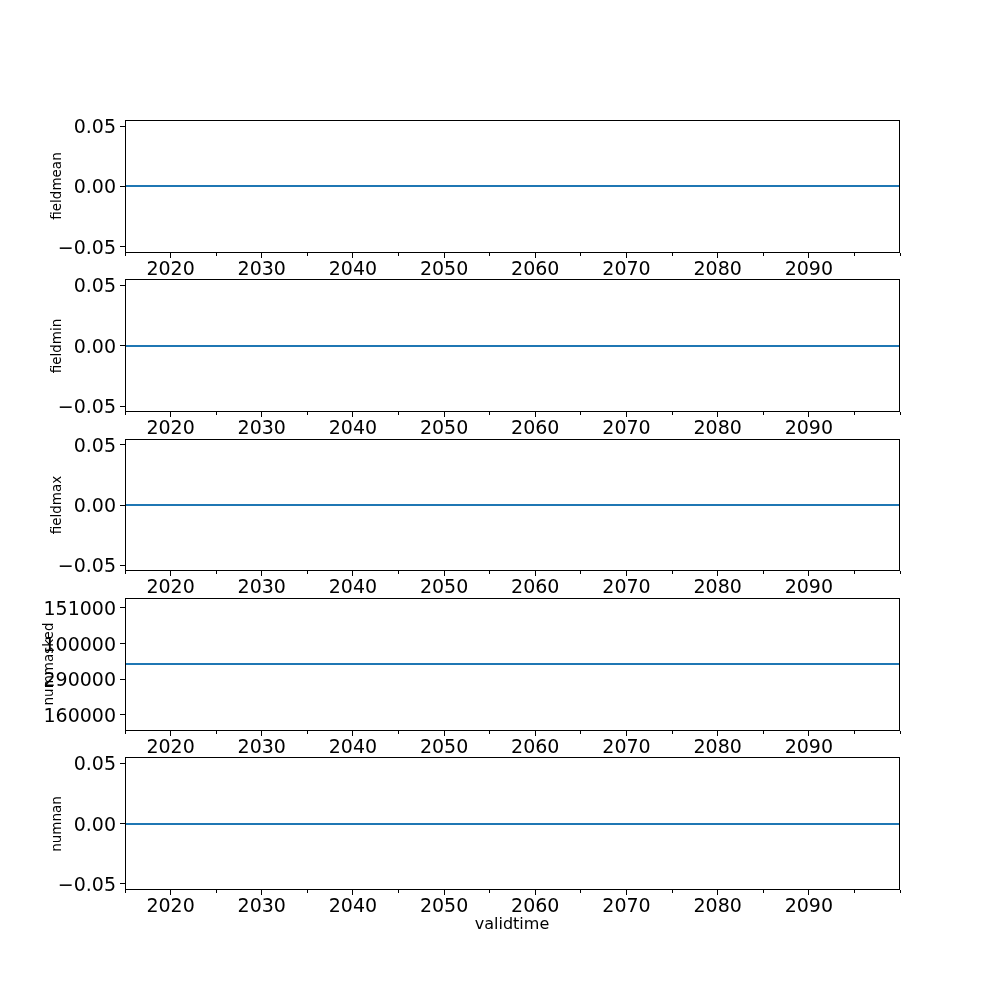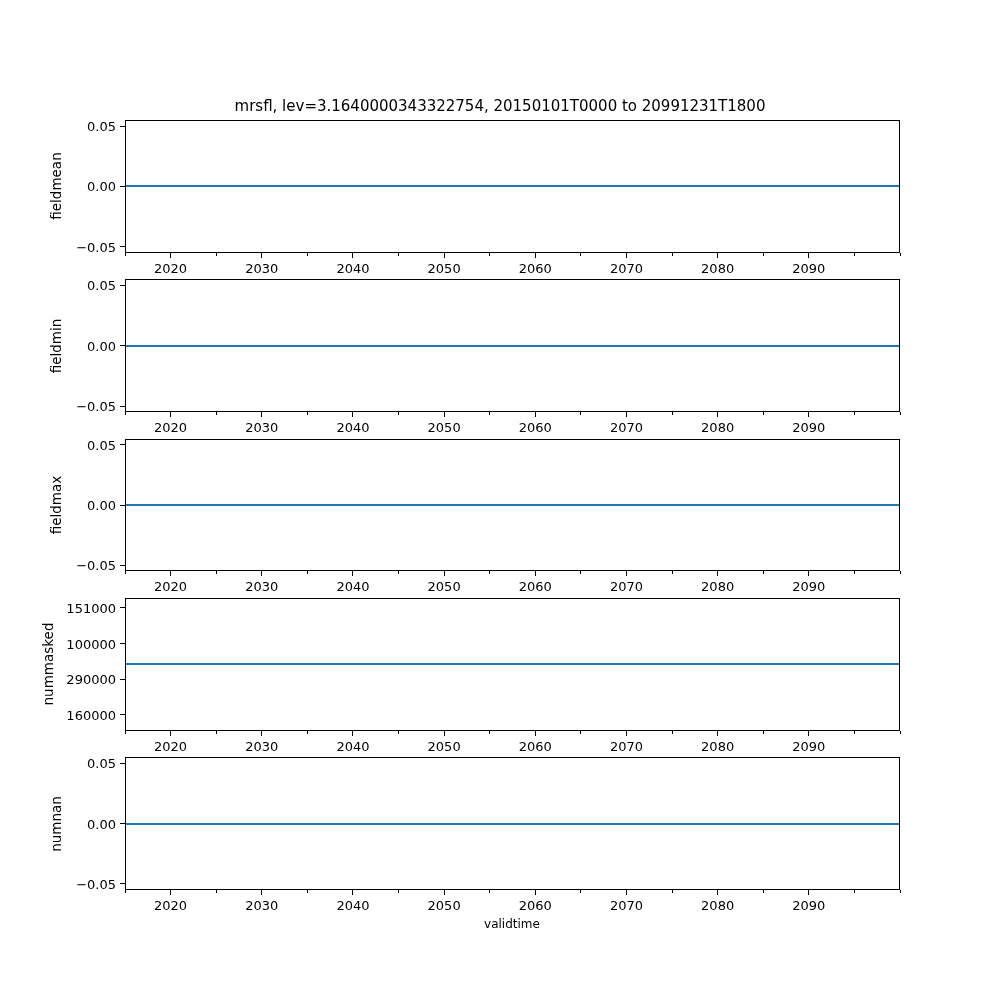--- a/index.html
+++ b/index.html
@@ -28,47 +28,46 @@
   .data-line{
     position:absolute;
     height:2px;
   }
   .tick{
     position:absolute;
     background:#000000;
   }
   .tick-label{
     position:absolute;
-    font-size:13px;
+    font-size:19px;
     line-height:15px;
     white-space:nowrap;
   }
   .x-tick-label{transform:translateX(-50%);}
   .y-tick-label{transform:translateY(-50%);text-align:right;}
   .y-axis-label{
     position:absolute;
     font-size:13.5px;
     line-height:15px;
     white-space:nowrap;
     transform:translate(-50%,-50%) rotate(-90deg);
   }
   .x-axis-label{
     position:absolute;
-    font-size:12px;
+    font-size:16px;
     line-height:16px;
     transform:translateX(-50%);
     white-space:nowrap;
     text-align:right;
   }
 </style>
 </head>
 <body>
 
 <div id="figure">
-  <div class="chart-title" style="top:97px;">mrsfl, lev=3.1640000343322754, 20150101T0000 to 20991231T1800</div>
 
   <div id="subplots">
       <div class="axes" style="left: 125px; top: 120px; width: 775px; height: 132.76px;"></div>
       <div class="data-line" style="left: 126px; top: 185.38px; width: 773px; background: rgb(31, 119, 180);"></div>
       <div class="tick" style="left: 120px; top: 125.535px; width: 5px; height: 1px;"></div>
       <div class="tick-label y-tick-label" style="left: 0px; top: 126.035px; width: 116px;">0.05</div>
       <div class="tick" style="left: 120px; top: 185.88px; width: 5px; height: 1px;"></div>
       <div class="tick-label y-tick-label" style="left: 0px; top: 186.38px; width: 116px;">0.00</div>
       <div class="tick" style="left: 120px; top: 246.225px; width: 5px; height: 1px;"></div>
       <div class="tick-label y-tick-label" style="left: 0px; top: 246.725px; width: 116px;">−0.05</div>

